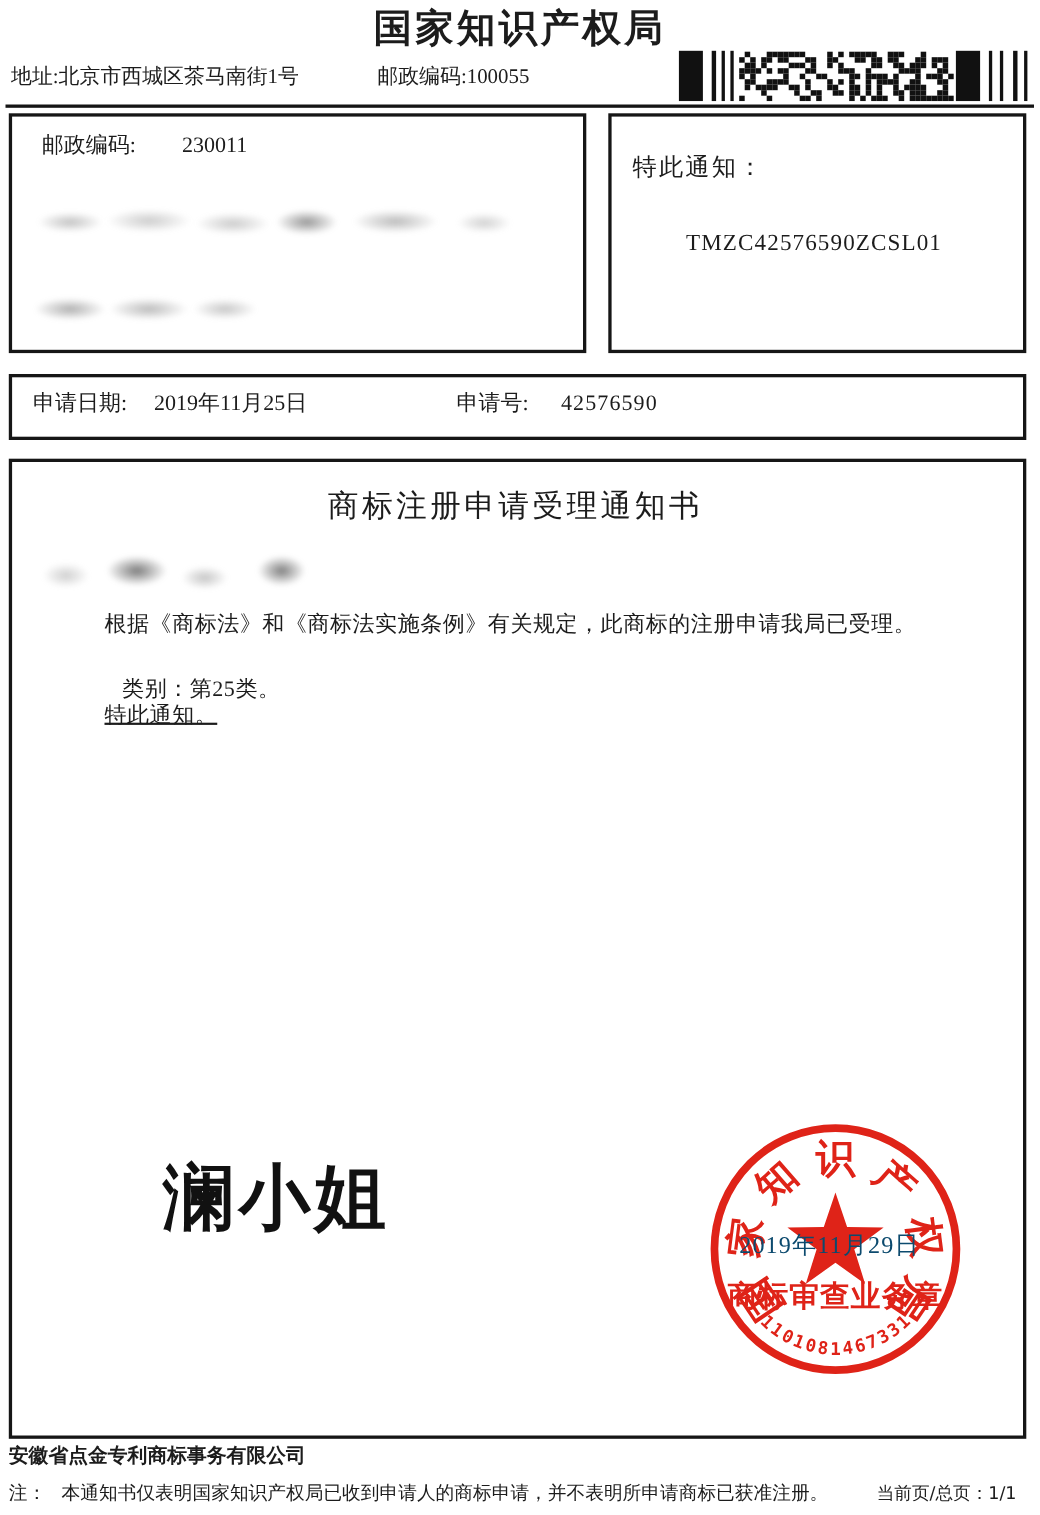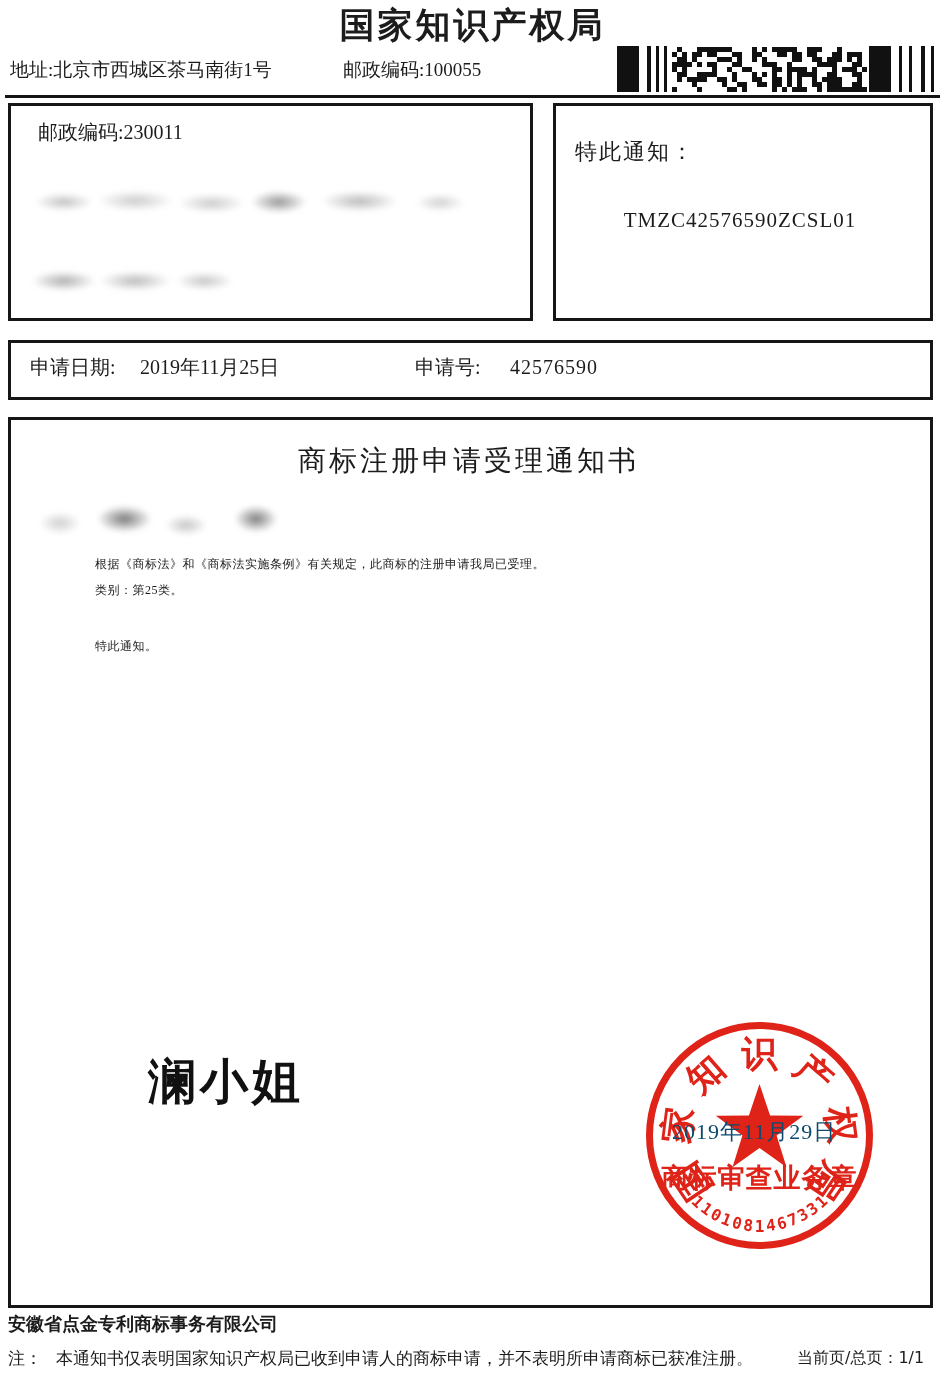--- a/index.html
+++ b/index.html
@@ -9,21 +9,21 @@
   .box{position:absolute;border:3px solid #161616;background:#fff;}
 
   .doc-title{top:8px;left:0;width:945px;text-align:center;font-size:35px;font-weight:700;letter-spacing:3px;}
   .hdr-address{top:60px;left:10px;font-size:19px;}
   .hdr-postal{top:60px;left:343px;font-size:19px;}
   .barcode{top:46px;left:617px;width:322px;height:46px;}
   .rule{top:95px;left:5px;width:935px;height:3px;background:#141414;}
 
   .recipient-box{top:103px;left:8px;width:519px;height:212px;}
   .docnum-box{top:103px;left:553px;width:374px;height:212px;}
-  .rb-postal{top:122px;left:38px;font-size:20px;display:flex;}
+  .rb-postal{top:122px;left:38px;font-size:20px;display:flex;gap:42px;}
   .dn-label{top:141px;left:575px;font-size:22px;letter-spacing:2px;}
   .dn-value{top:210px;left:553px;width:374px;text-align:center;font-size:21px;letter-spacing:1px;}
 
   .redact{position:absolute;filter:blur(2.5px);border-radius:3px;}
   .redact-a{top:186px;left:28px;width:448px;height:32px;background:
      radial-gradient(ellipse 42px 13px at 8% 50%, rgba(120,120,120,.45), transparent 70%),
      radial-gradient(ellipse 55px 15px at 24% 46%, rgba(135,135,135,.42), transparent 70%),
      radial-gradient(ellipse 48px 14px at 41% 54%, rgba(125,125,125,.40), transparent 70%),
      radial-gradient(ellipse 40px 16px at 56% 50%, rgba(95,95,95,.65), transparent 70%),
      radial-gradient(ellipse 55px 15px at 74% 48%, rgba(120,120,120,.50), transparent 70%),
@@ -39,26 +39,26 @@
      radial-gradient(ellipse 30px 19px at 80% 45%, rgba(95,95,95,.80), transparent 72%);}
 
   .app-row{top:340px;left:8px;width:919px;height:54px;}
   .ar-date-label{top:357px;left:30px;font-size:20px;}
   .ar-date-value{top:357px;left:140px;font-size:20px;text-align:center;}
   .ar-num-label{top:357px;left:415px;font-size:20px;}
   .ar-num-value{top:357px;left:510px;font-size:20px;letter-spacing:1px;}
 
   .main-box{top:417px;left:8px;width:919px;height:885px;}
   .notice-title{top:447px;left:0;width:937px;text-align:center;font-size:28px;letter-spacing:3px;}
-  .body-line{left:95px;font-size:12px;letter-spacing:0.5px;}
+  .body-line{left:95px;font-size:20px;letter-spacing:0.5px;}
   .body-l1{top:558px;}
-  .body-l2{top:584px;}
-  .body-l3{top:640px;}
-
-  .trademark{top:1057px;left:148px;font-size:48px;font-weight:700;letter-spacing:4px;
+  .body-l2{top:617px;margin-left:16px;}
+  .body-l3{top:640px;text-decoration:underline;}
+
+  .trademark{top:1057px;left:148px;font-size:65px;font-weight:700;letter-spacing:4px;
              font-family:"DejaVu Sans","Liberation Sans",sans-serif;color:#111;}
 
   .seal{top:1018px;left:642px;width:235px;height:235px;}
   .seal-ring text{font-size:36px;font-weight:700;fill:var(--seal);text-anchor:middle;
                   font-family:"Liberation Serif","DejaVu Serif",serif;}
   .seal-banner{font-size:27px;font-weight:700;fill:var(--seal);text-anchor:middle;letter-spacing:1px;
                font-family:"Liberation Serif","DejaVu Serif",serif;}
   .seal-serial text{font-size:16px;font-weight:700;fill:var(--seal);text-anchor:middle;
                font-family:"DejaVu Sans Mono","Liberation Mono",monospace;}
   .seal-date{top:1121px;left:672px;font-size:22px;letter-spacing:1px;color:#0c4a6e;}

